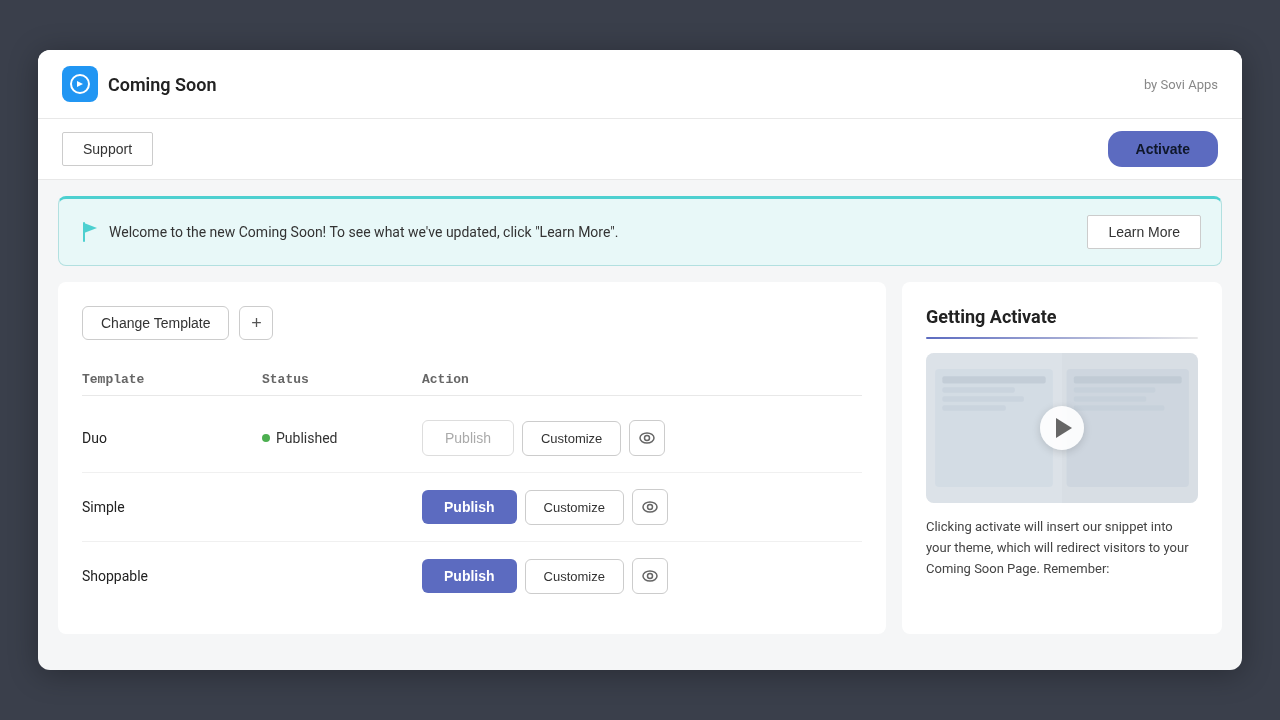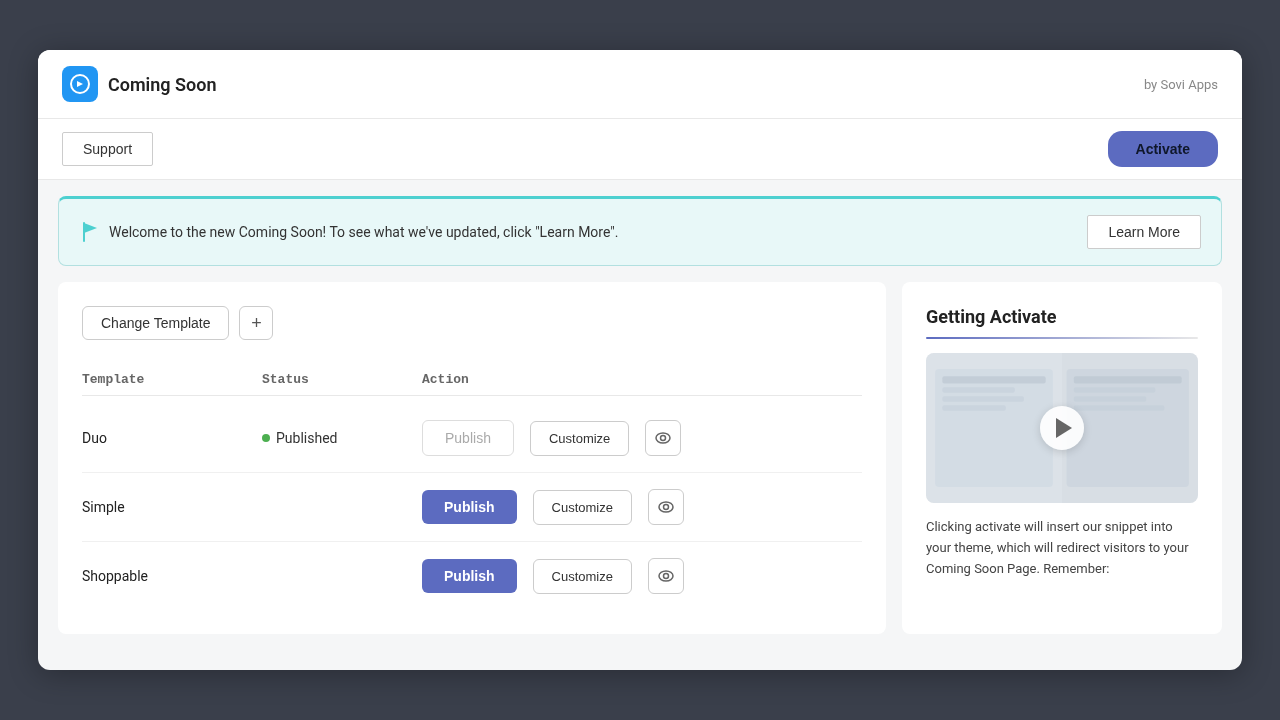--- a/index.html
+++ b/index.html
@@ -200,21 +200,21 @@
     .dot-green {
       width: 8px;
       height: 8px;
       border-radius: 50%;
       background: #4caf50;
       display: inline-block;
     }
     .action-group {
       display: flex;
       align-items: center;
-      gap: 16px;
+      gap: 8px;
     }
     .btn-publish-active {
       background: #5c6bc0;
       color: white;
       border: none;
       border-radius: 6px;
       padding: 9px 22px;
       font-size: 14px;
       font-weight: 600;
       cursor: pointer;

